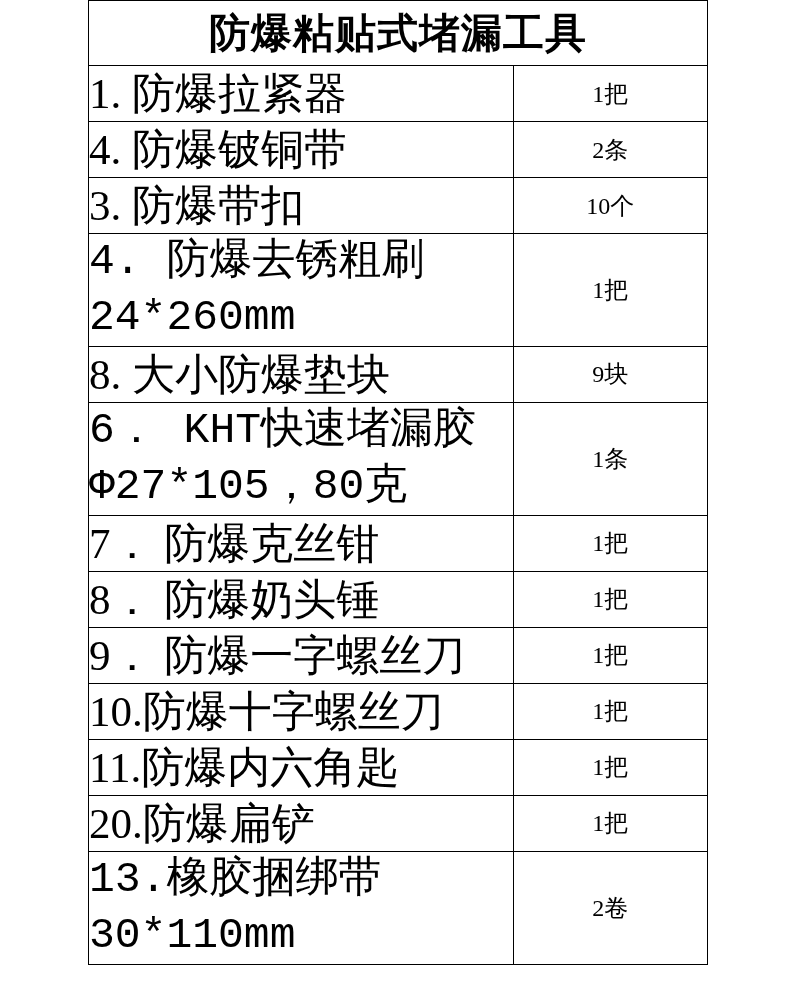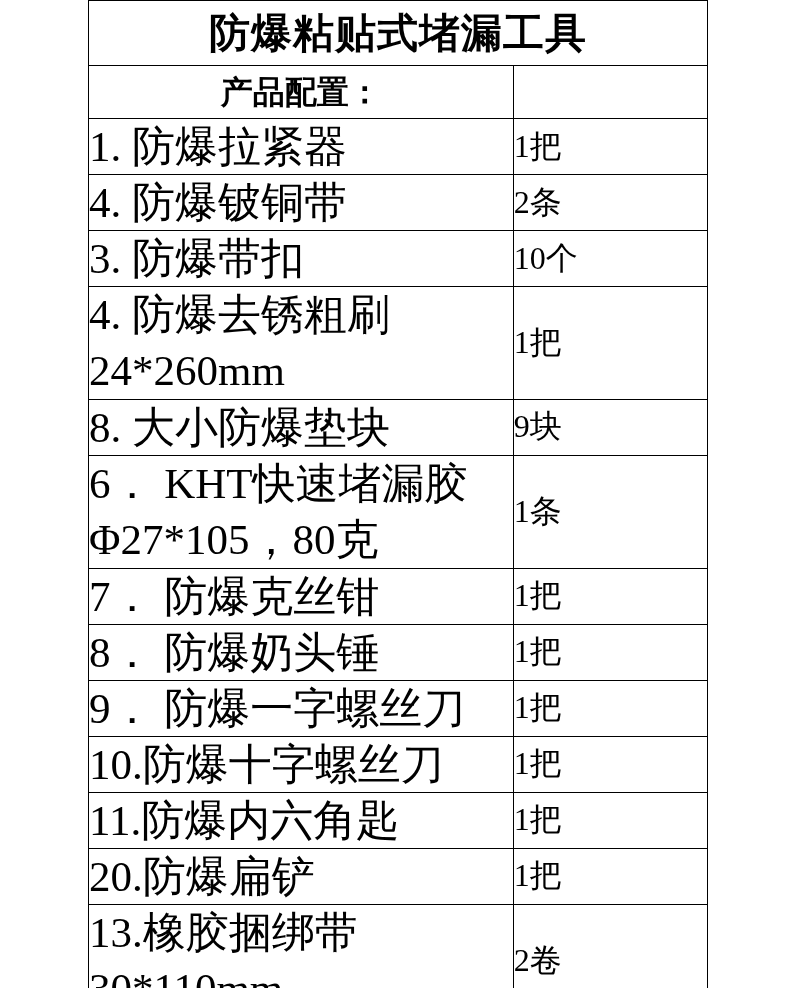--- a/index.html
+++ b/index.html
@@ -50,43 +50,41 @@
     height: 52px;
     line-height: 52px;
   }
   .item-cell {
     font-size: 43px;
     padding: 3px 0 3px 8px;
     line-height: 1.28;
     white-space: pre-line;
   }
   .qty-cell {
-    font-size: 32px;
+    text-align: center;
+    font-size: 24px;
     margin-top: 37px;
   }
   .two-line .item-cell {
     line-height: 1.3;
+    font-family: Liberation Mono, monospace;
   }
 </style>
 </head>
 <body>
 
 <div class="sheet">
   <table class="spec">
     <colgroup>
       <col class="col-name">
       <col class="col-qty">
     </colgroup>
     <tbody>
       <tr>
         <td class="title-cell" colspan="2">防爆粘贴式堵漏工具</td>
-      </tr>
-      <tr>
-        <td class="subhead-cell">产品配置：</td>
-        <td class="qty-cell"></td>
       </tr>
 
       <tr>
         <td class="item-cell">1. 防爆拉紧器</td>
         <td class="qty-cell">1把</td>
       </tr>
       <tr>
         <td class="item-cell">4. 防爆铍铜带</td>
         <td class="qty-cell">2条</td>
       </tr>

